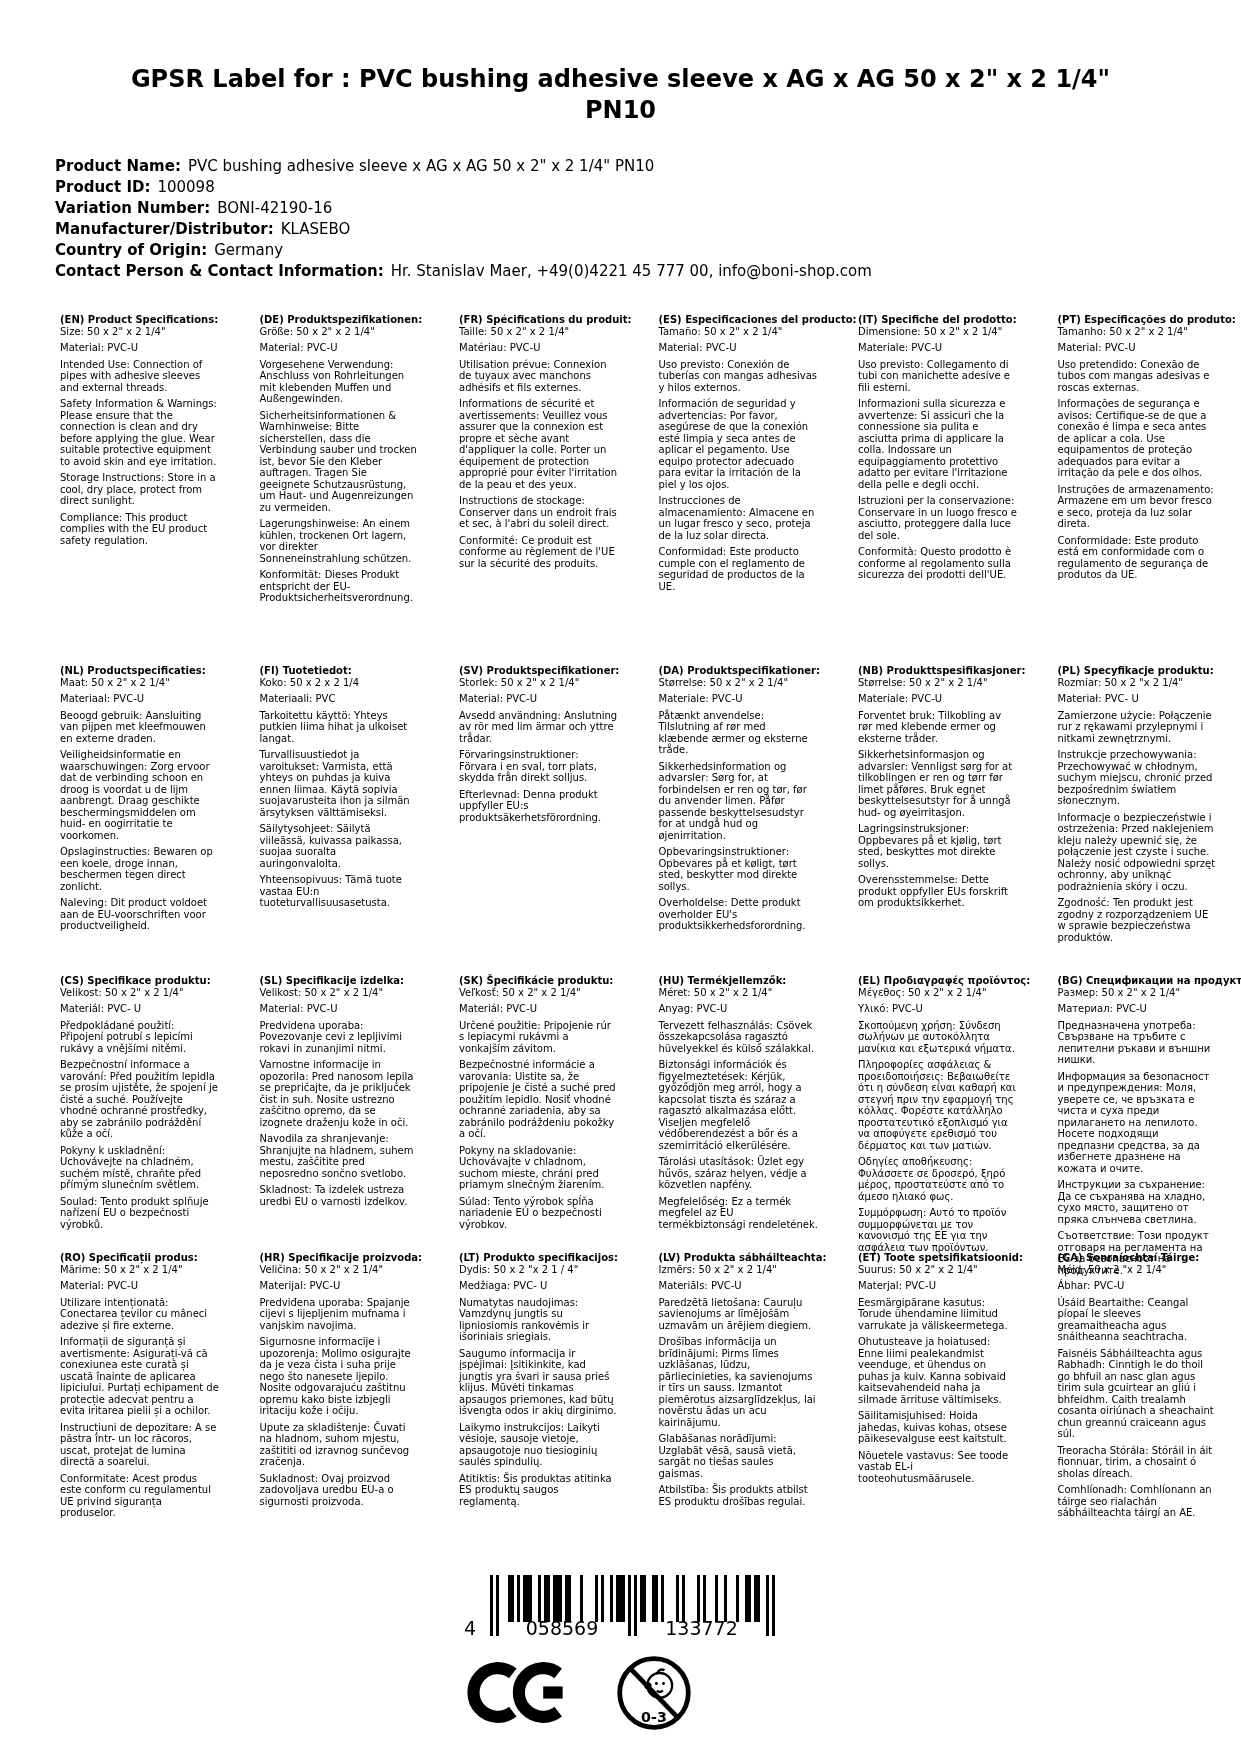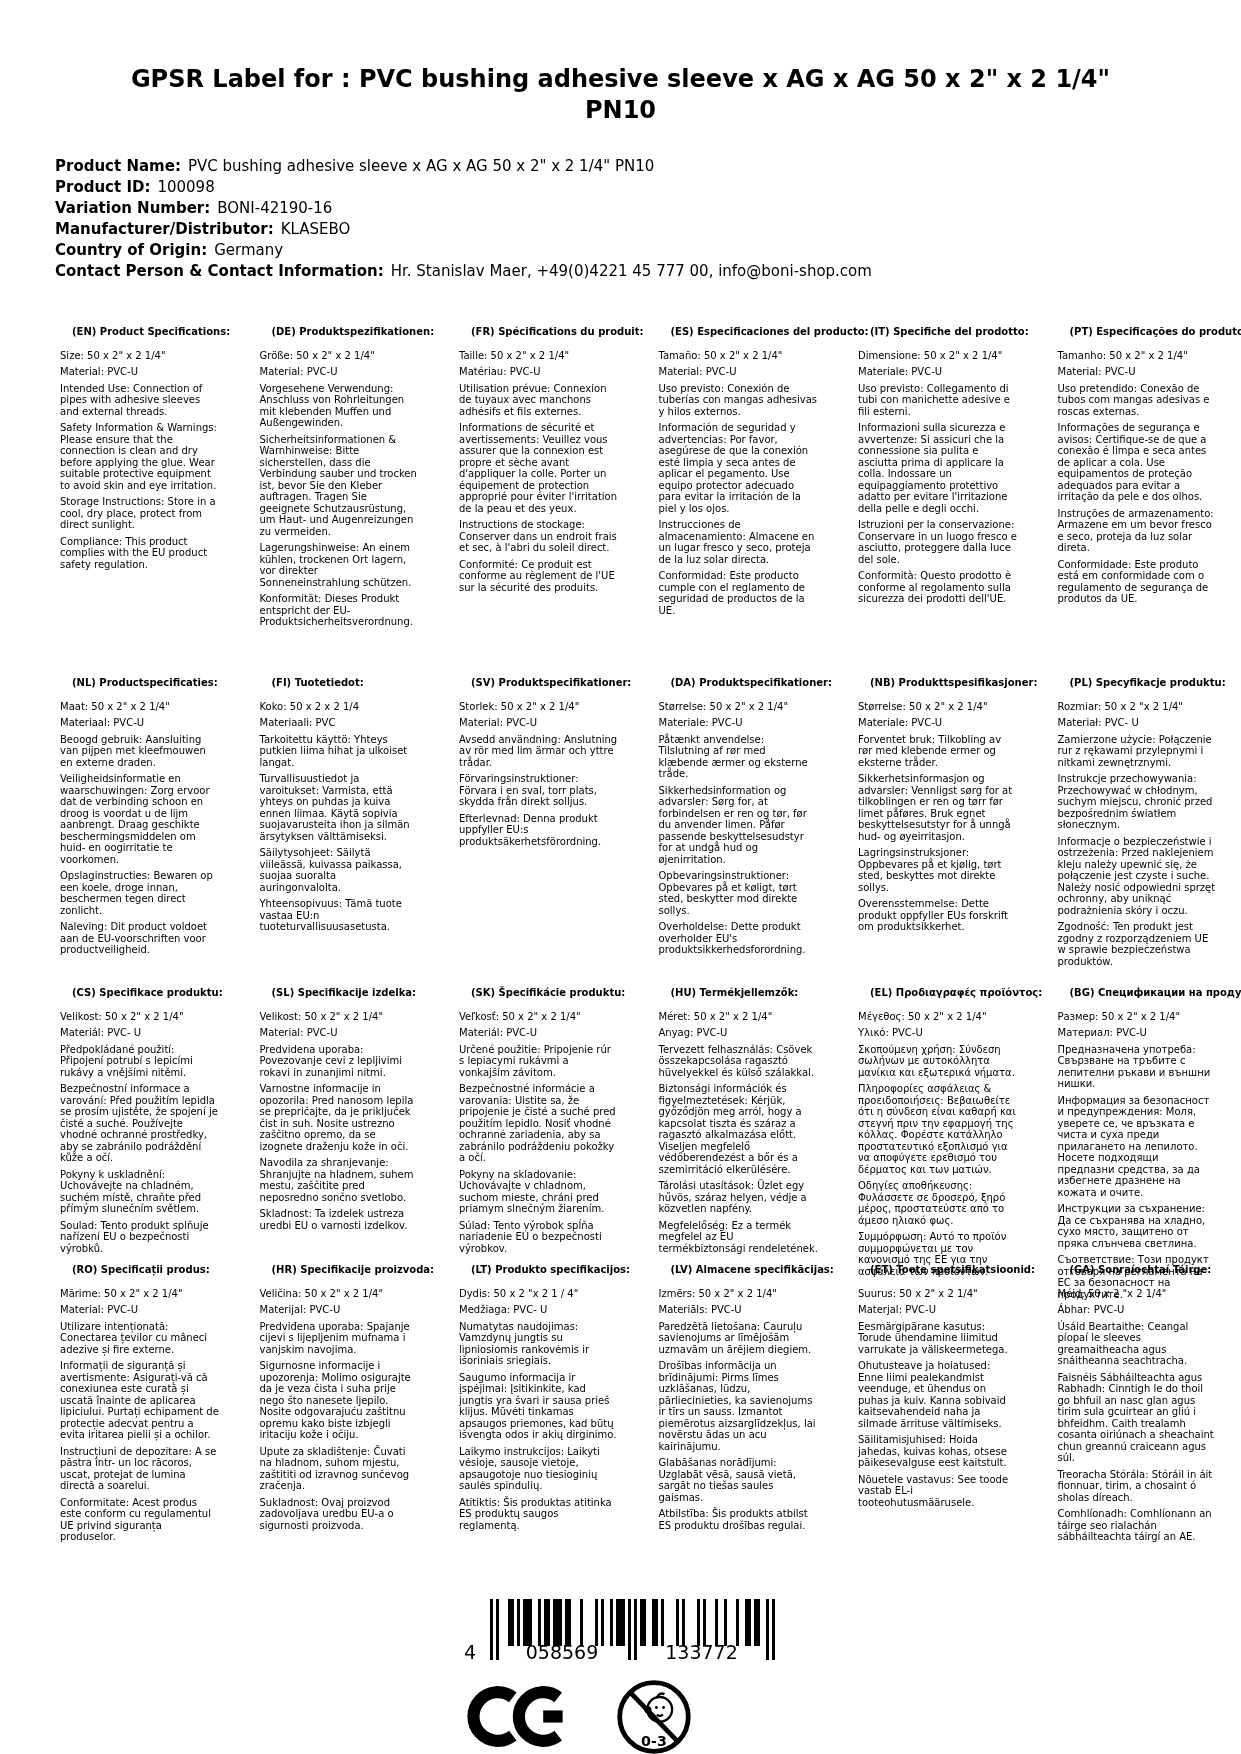--- a/index.html
+++ b/index.html
@@ -17,21 +17,21 @@
   .specs-grid{
     margin:32px 24px 0 60px;
     display:grid;
     grid-template-columns:repeat(6,1fr);
     column-gap:40px;
     grid-template-rows:351px 310px 277px auto;
     font-size:10px;line-height:1.15;
     align-items:start;
   }
   .lang-block{min-width:0;}
-  .blk-header{font-weight:bold;white-space:nowrap;margin:12px;}
+  .blk-header{font-weight:bold;white-space:nowrap;margin:0;}
   .para{margin:0;}
   .para + .para{margin-top:5px;}
   .footer{margin-top:56px;display:flex;flex-direction:column;align-items:center;}
   .barcode-wrap svg{display:block;}
   .bcd{font-family:"DejaVu Sans",sans-serif;font-size:19px;}
   .symbols-row{display:flex;align-items:center;gap:40px;margin-top:16px;transform:translateX(-40px);justify-content:flex-end;}
 </style>
 </head>
 <body>
 
@@ -285,21 +285,21 @@
     <div class="blk-body">
           <div class="para">Dydis: 50 x 2 "x 2 1 / 4"</div>
           <div class="para">Medžiaga: PVC- U</div>
           <div class="para">Numatytas naudojimas: Vamzdynų jungtis su lipniosiomis rankovėmis ir išoriniais sriegiais.</div>
           <div class="para">Saugumo informacija ir įspėjimai: Įsitikinkite, kad jungtis yra švari ir sausa prieš klijus. Mūvėti tinkamas apsaugos priemones, kad būtų išvengta odos ir akių dirginimo.</div>
           <div class="para">Laikymo instrukcijos: Laikyti vėsioje, sausoje vietoje, apsaugotoje nuo tiesioginių saulės spindulių.</div>
           <div class="para">Atitiktis: Šis produktas atitinka ES produktų saugos reglamentą.</div>
         </div>
   </div>
       <div class="lang-block">
-    <div class="blk-header">(LV) Almacene specifikācijas:</div>
+    <div class="blk-header">(LV) Produkta sábháilteachta:</div>
     <div class="blk-body">
           <div class="para">Izmērs: 50 x 2" x 2 1/4"</div>
           <div class="para">Materiāls: PVC-U</div>
           <div class="para">Paredzētā lietošana: Cauruļu savienojums ar līmējošām uzmavām un ārējiem diegiem.</div>
           <div class="para">Drošības informācija un brīdinājumi: Pirms līmes uzklāšanas, lūdzu, pārliecinieties, ka savienojums ir tīrs un sauss. Izmantot piemērotus aizsarglīdzekļus, lai novērstu ādas un acu kairinājumu.</div>
           <div class="para">Glabāšanas norādījumi: Uzglabāt vēsā, sausā vietā, sargāt no tiešas saules gaismas.</div>
           <div class="para">Atbilstība: Šis produkts atbilst ES produktu drošības regulai.</div>
         </div>
   </div>
       <div class="lang-block">

